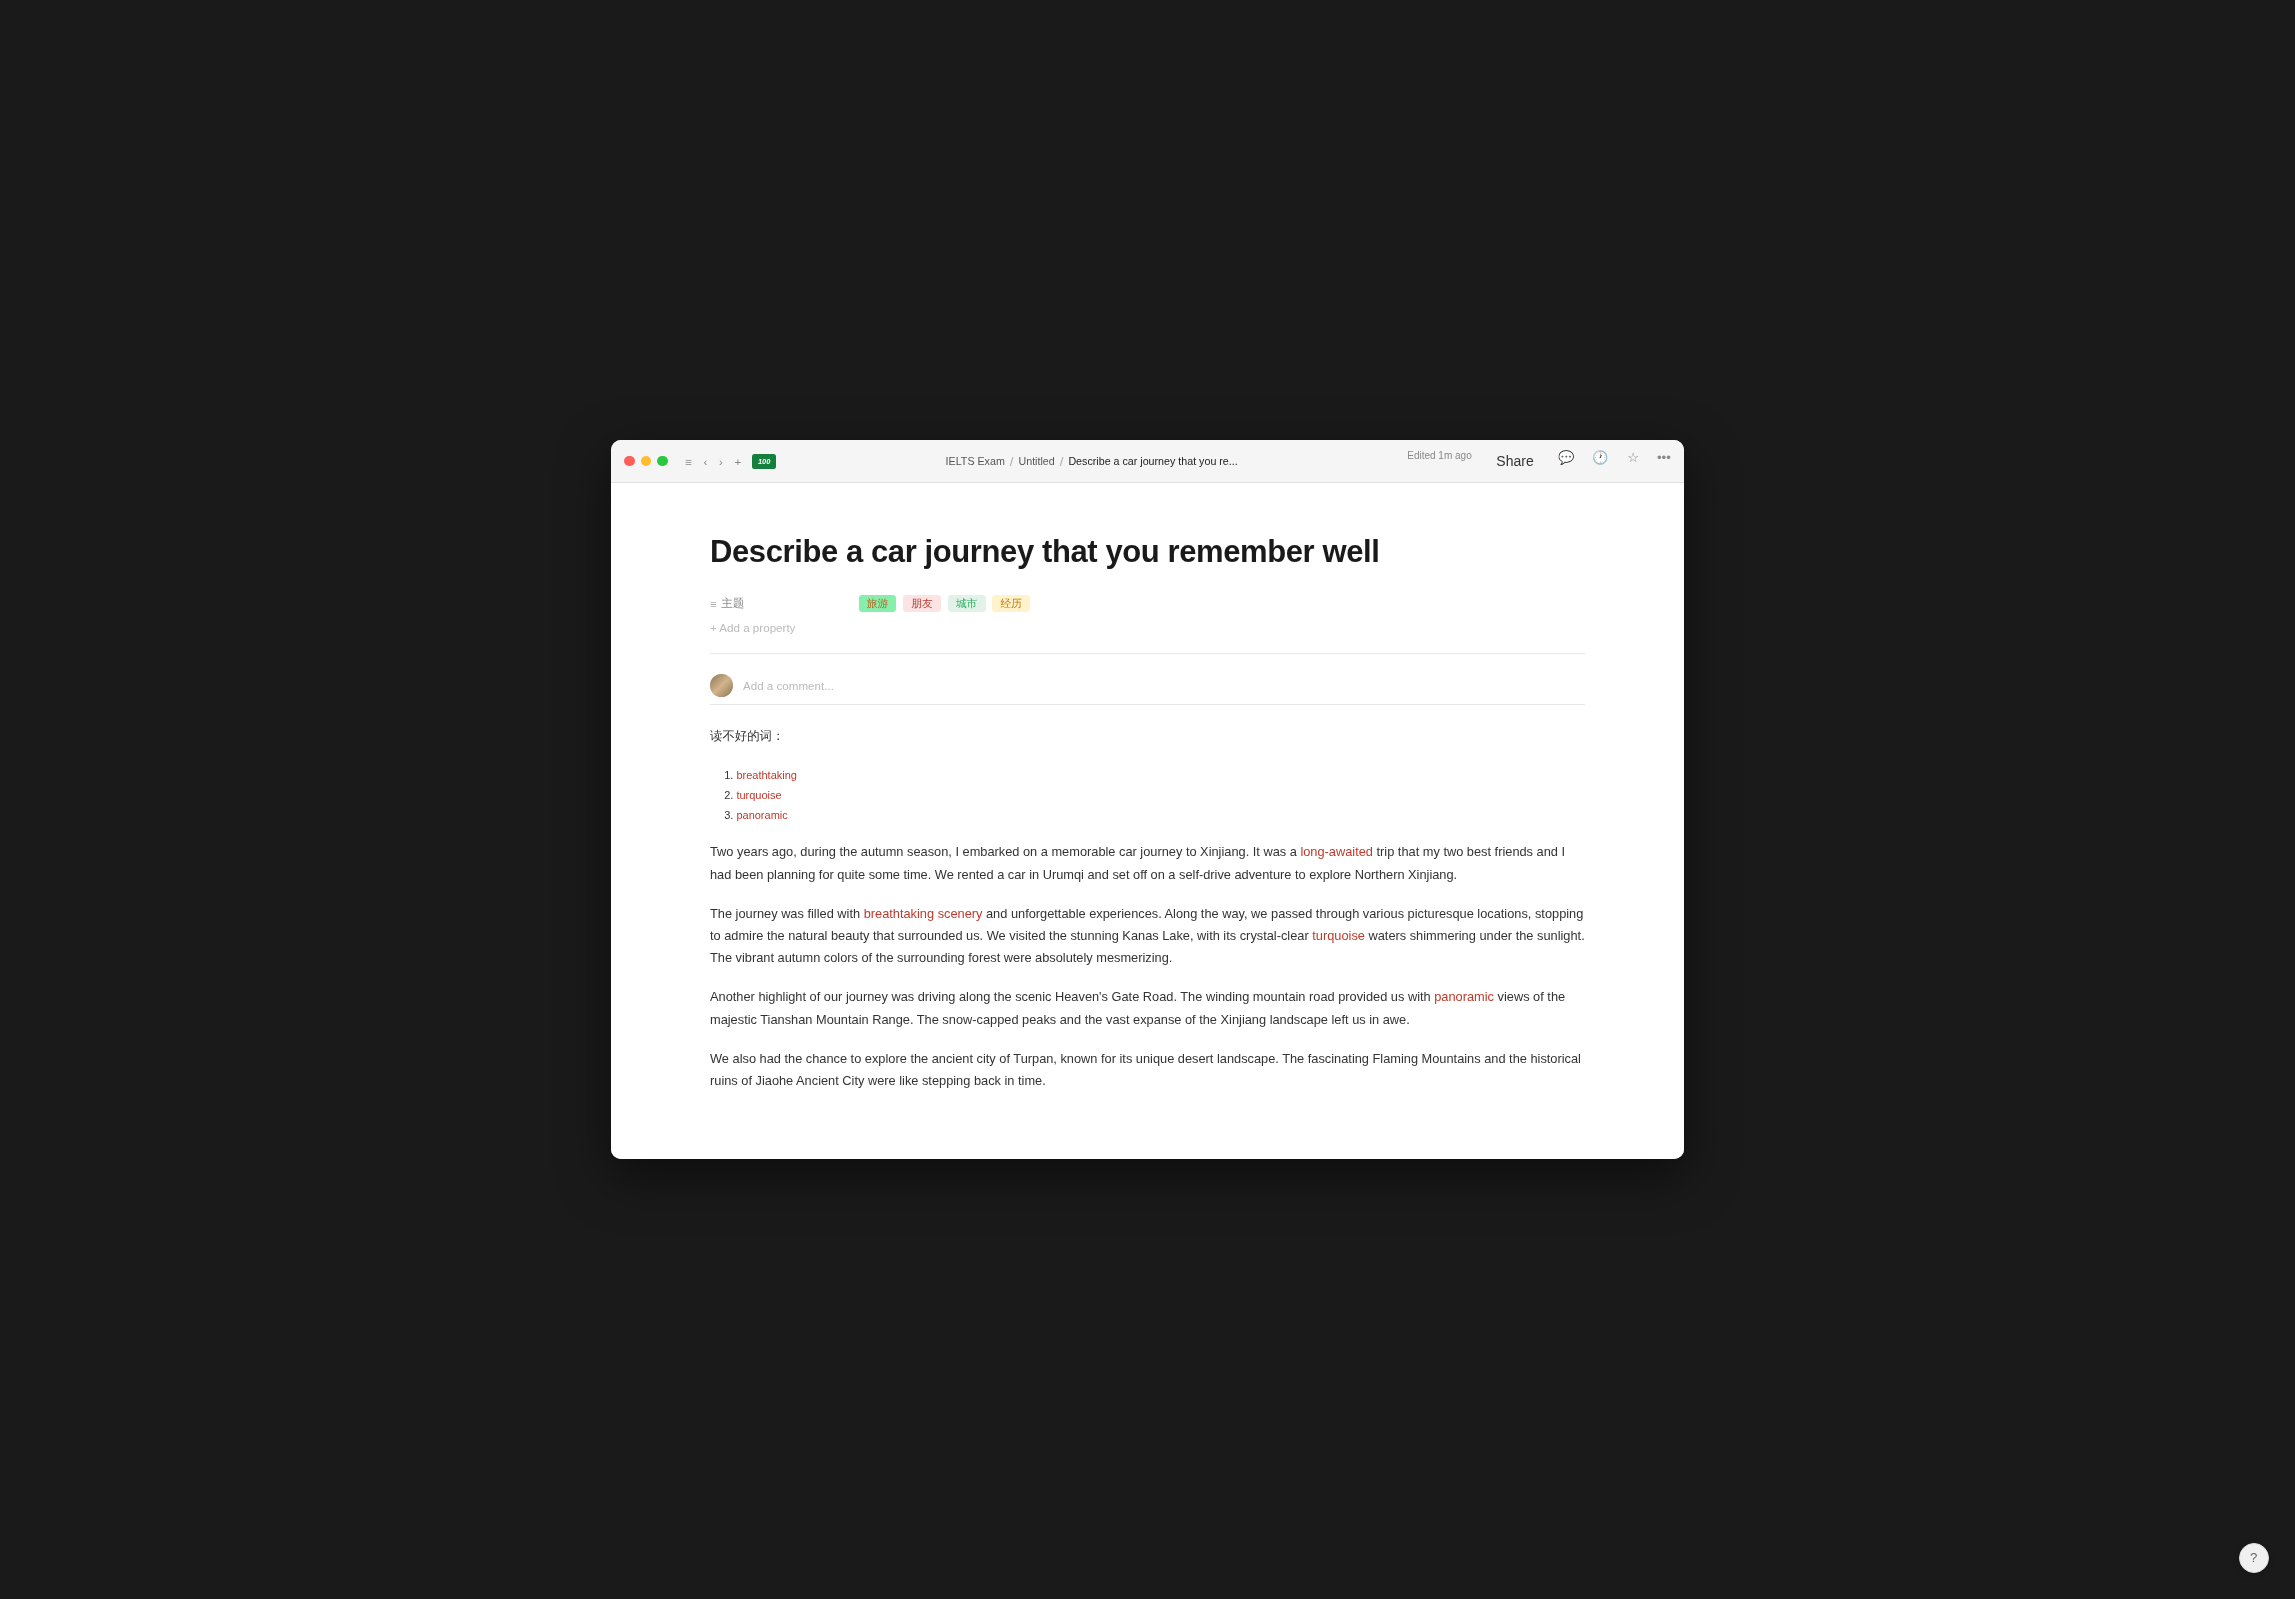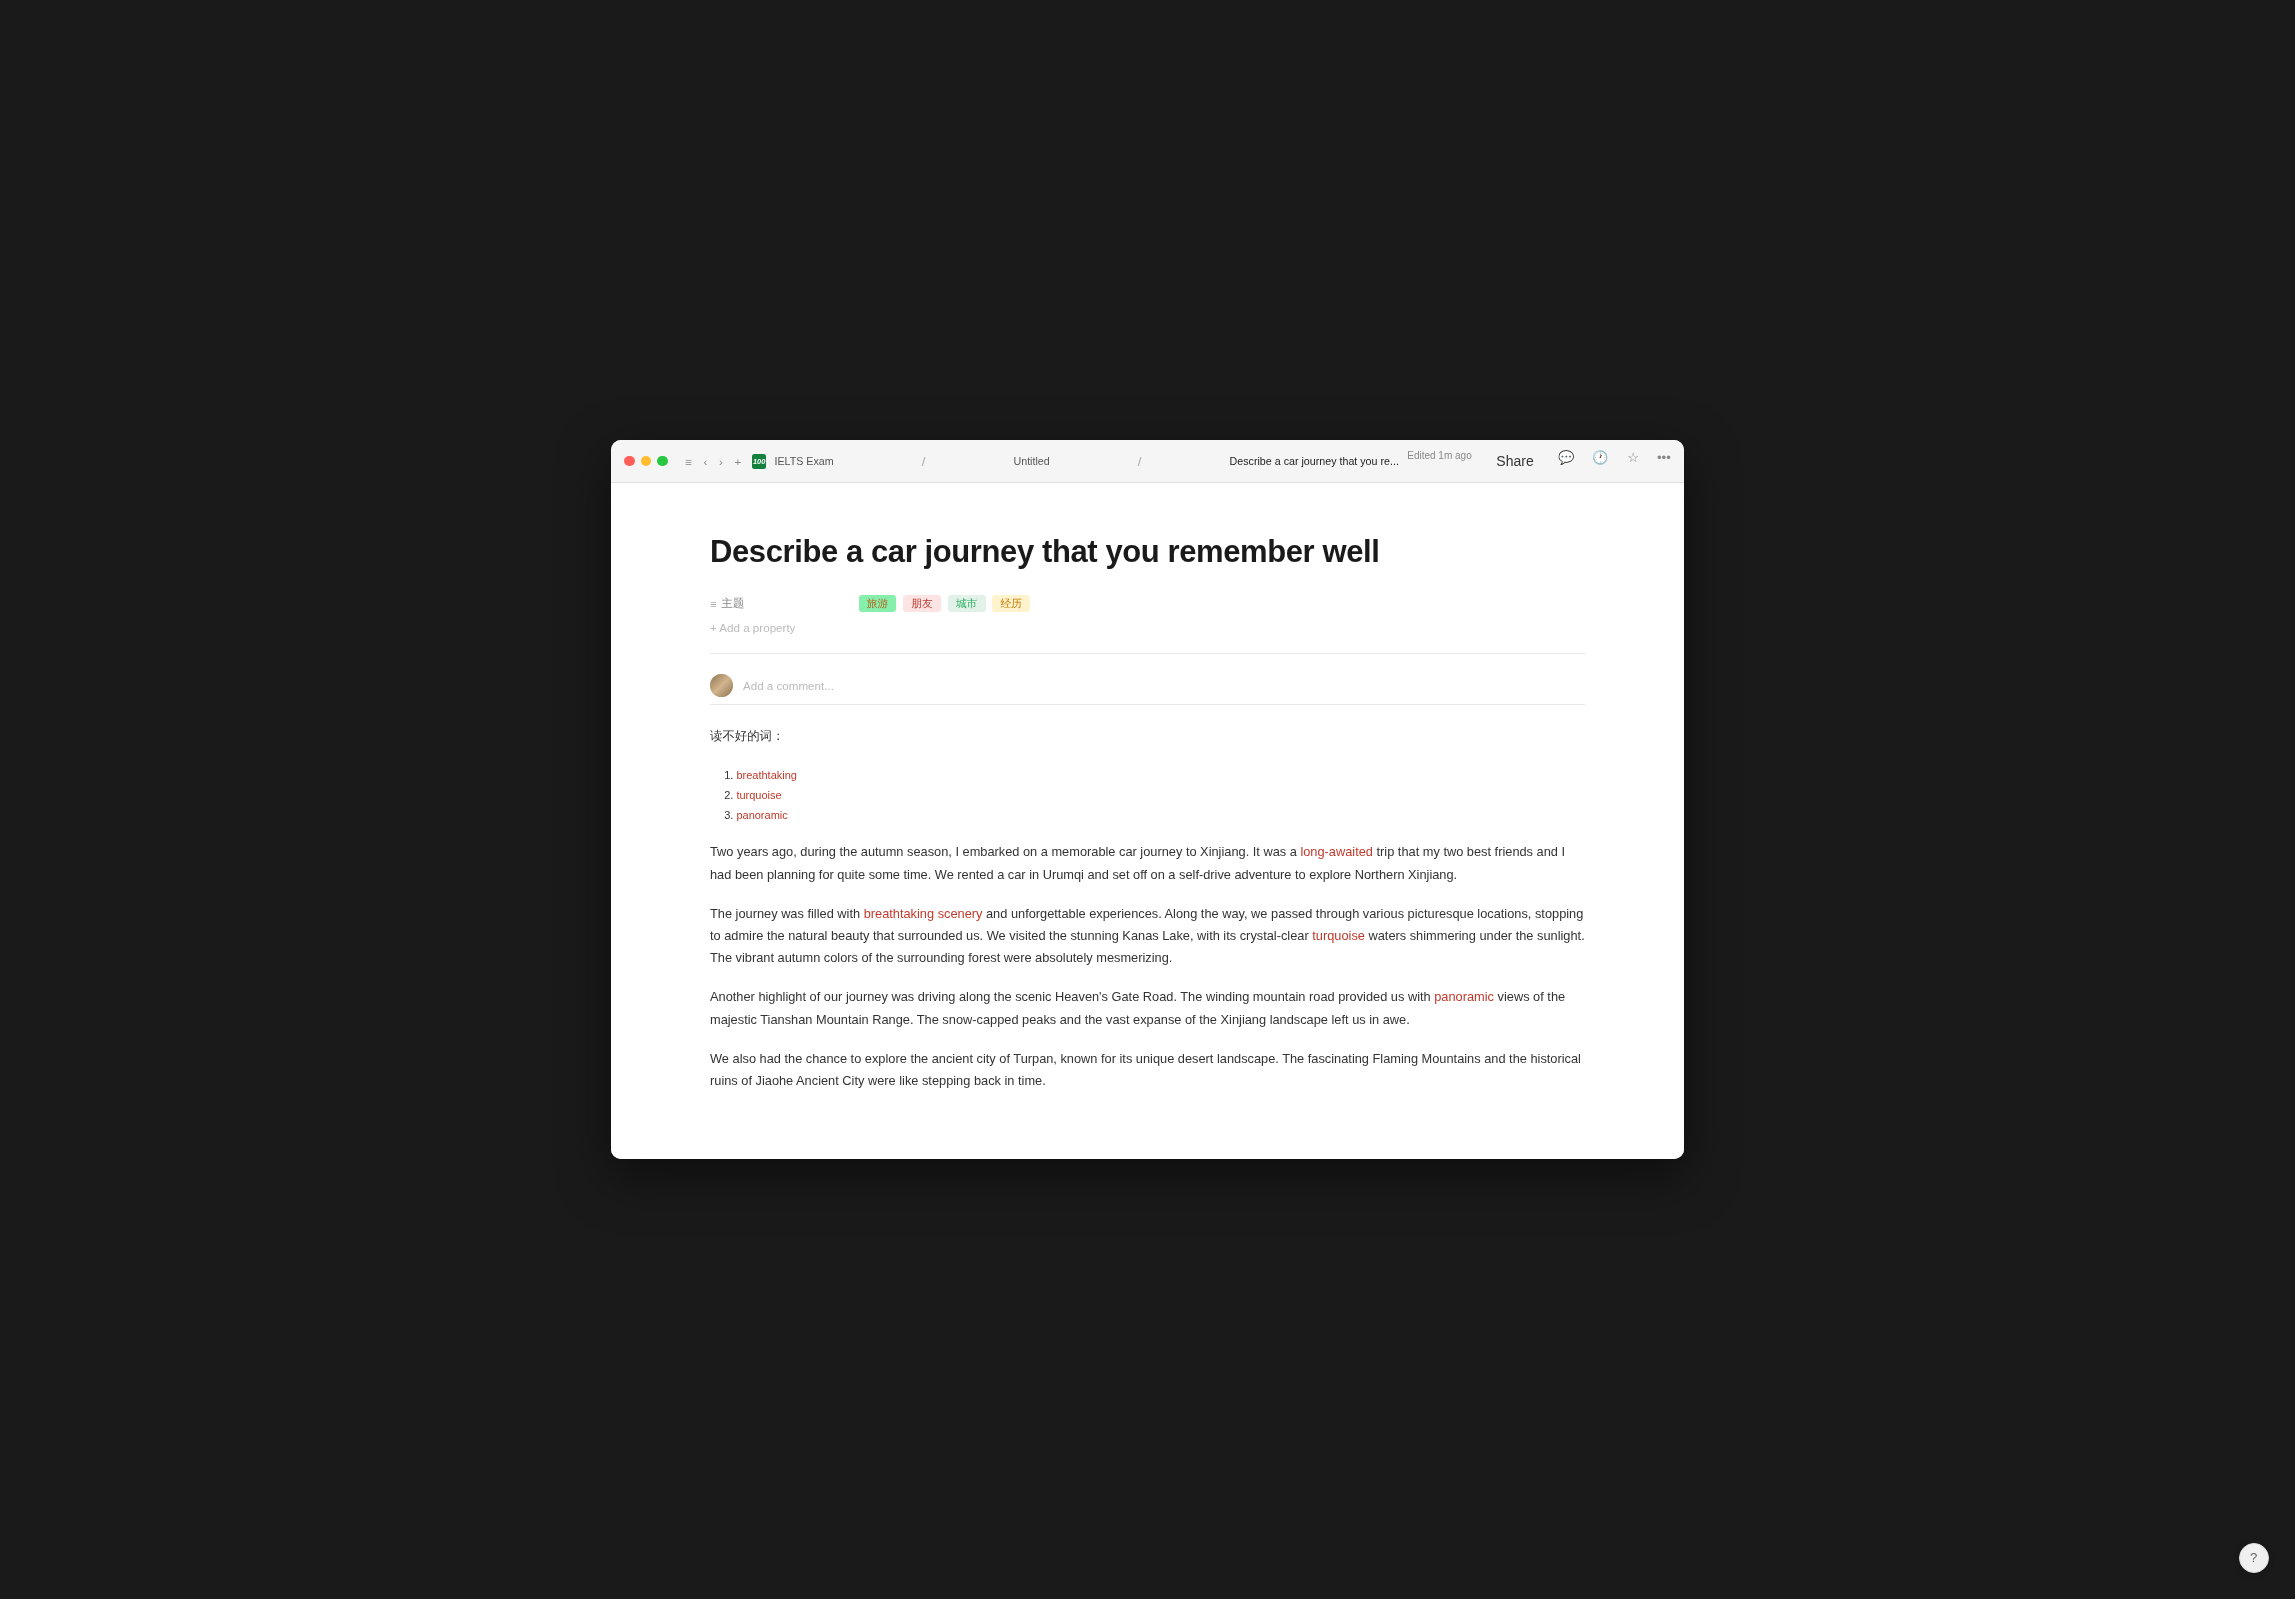--- a/index.html
+++ b/index.html
@@ -63,25 +63,25 @@
       font-size: 11.6px;
       cursor: pointer;
       padding: 2.5px;
     }
 
     .titlebar-breadcrumb {
       display: flex;
       align-items: center;
       gap: 5px;
       flex: 1;
-      justify-content: space-between;
+      justify-content: center;
     }
 
     .breadcrumb-app-icon {
-      width: 14px;
+      width: 24px;
       height: 15px;
       background: #15803d;
       border-radius: 2.5px;
       display: flex;
       align-items: center;
       justify-content: center;
       color: white;
       font-size: 8.3px;
       font-weight: bold;
     }

